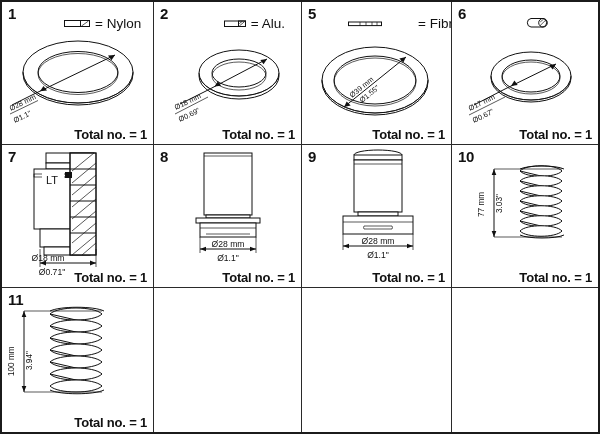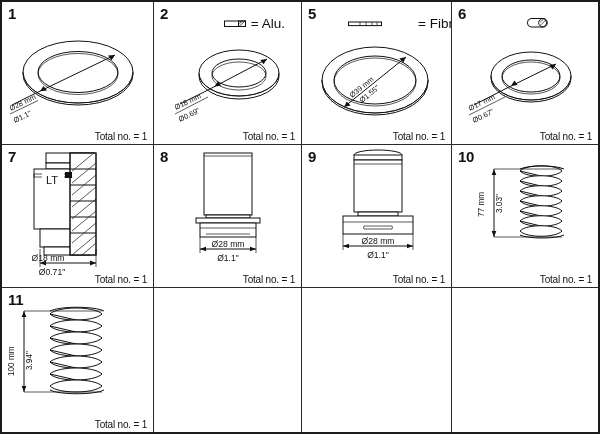--- a/index.html
+++ b/index.html
@@ -37,24 +37,25 @@
     position: absolute;
     left: 6px; top: 3px;
     font-size: 15px;
     font-weight: bold;
     color: #111;
     letter-spacing: -0.3px;
   }
   .total {
     position: absolute;
     right: 6px; bottom: 2px;
-    font-size: 10px;
+    font-size: 13px;
     color: #111;
     white-space: nowrap;
     letter-spacing: -0.2px;
+    font-weight: bold;
   }
   .matlabel {
     position: absolute;
     top: 14px;
     display: flex;
     align-items: center;
     gap: 5px;
     font-size: 13.5px;
     color: #111;
     white-space: nowrap;
@@ -86,20 +87,30 @@
   }
 </style>
 </head>
 <body>
 
 <div id="sheet">
   <div class="grid">
 
     <div class="cell c1 r1">
       <div class="idx">1</div>
+      <div class="matlabel" style="left:62px;">
+        <span>
+          <svg width="26" height="11" viewBox="0 0 26 11">
+            <rect x="0.5" y="2.5" width="25" height="6" class="fillw"></rect>
+            <rect x="16.5" y="2.5" width="9" height="6" class="ln"></rect>
+            <line x1="17.5" y1="8" x2="24.5" y2="3" class="ln-thin"></line>
+          </svg>
+        </span>
+        <span class="eq">= Nylon</span>
+      </div>
       <svg class="art" width="152" height="143" viewBox="0 0 152 143">
 
         <ellipse cx="76" cy="72" rx="55" ry="31" class="fillw"></ellipse>
         <ellipse cx="76" cy="70" rx="55" ry="31" class="fillw"></ellipse>
         <ellipse cx="76" cy="70" rx="40" ry="20.5" class="fillw"></ellipse>
         <ellipse cx="76" cy="72" rx="40" ry="20.5" class="ln-thin"></ellipse>
 
         <path d="M21,70 A55,31 0 0 0 131,70" class="ln-thin"></path>
 
         <line x1="30" y1="93" x2="113" y2="53" class="ln"></line>

